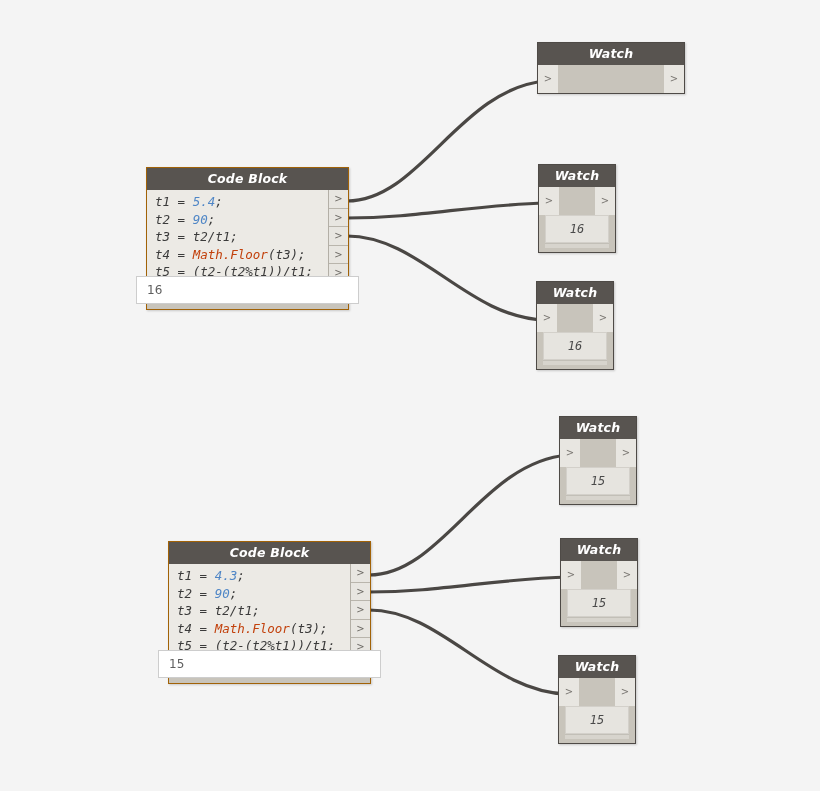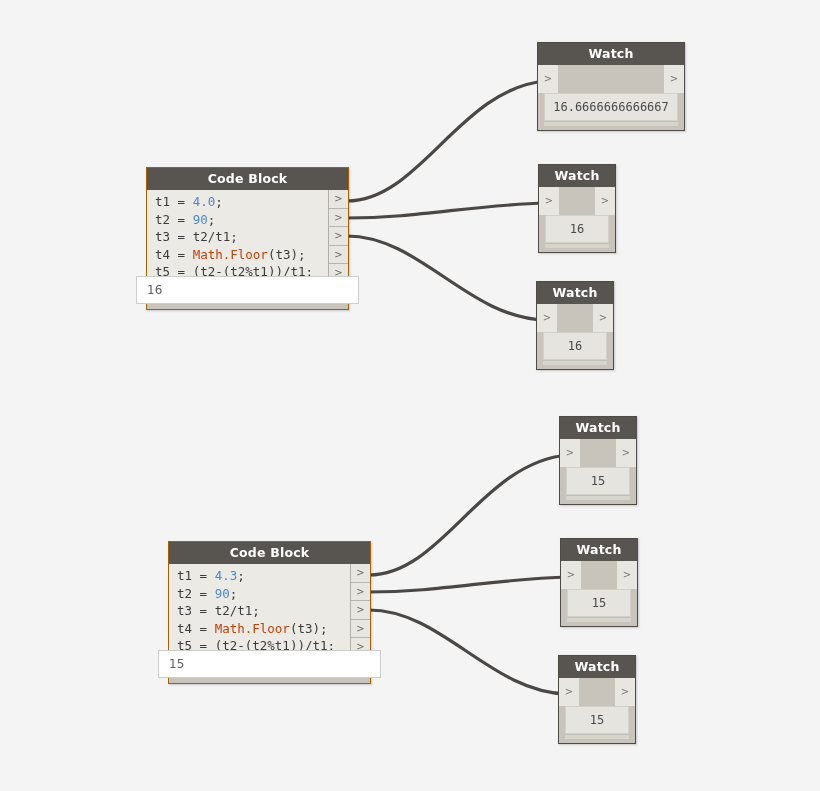--- a/index.html
+++ b/index.html
@@ -27,20 +27,21 @@
     top: 0;
     width: 820px;
     height: 791px;
     z-index: 1;
     pointer-events: none;
   }
   .node {
     position: absolute;
     z-index: 3;
     box-sizing: border-box;
+    font-style: italic;
   }
   .node-header {
     background: #585450;
     color: #ffffff;
     font-size: 12.5px;
     font-weight: bold;
     text-align: center;
     line-height: 22px;
     height: 22px;
     letter-spacing: .2px;
@@ -182,21 +183,21 @@
       <polygon points="363,606 374,610 363,614"></polygon>
       <polygon points="562,451 573,455 562,459"></polygon>
       <polygon points="563,573 574,577 563,581"></polygon>
       <polygon points="561,690 572,694 561,698"></polygon>
     </g>
   </svg>
 
   <div class="node codeblock" style="left:146px; top:131px; width:203px;">
     <div class="node-header">Code Block</div>
     <div class="cb-body">
-      <div class="cb-code"><span><span>t1 = </span><span class="num">4.0</span><span>;</span></span>
+      <div class="cb-code"><span><span>t1 = </span><span class="num">5.4</span><span>;</span></span>
 <span><span>t2 = </span><span class="num">90</span><span>;</span></span>
 <span>t3 = t2/t1;</span>
 <span><span>t4 = </span><span class="fn">Math.Floor</span><span>(t3);</span></span>
 <span>t5 = (t2-(t2%t1))/t1;</span></div>
       <div class="cb-ports">
         <div class="cb-port">&gt;</div>
         <div class="cb-port">&gt;</div>
         <div class="cb-port">&gt;</div>
         <div class="cb-port">&gt;</div>
         <div class="cb-port">&gt;</div>
@@ -205,24 +206,20 @@
     <div class="cb-foot"></div>
   </div>
 
   <div class="valuebox" style="left:136px; top:276px; width:223px; height:28px;">16</div>
 
   <div class="node watch" style="left:537px; top:42px; width:148px;">
     <div class="node-header">Watch</div>
     <div class="w-ports">
       <div class="w-port">&gt;</div>
       <div class="w-port">&gt;</div>
-    </div>
-    <div class="w-value-wrap">
-      <div class="w-value">16.6666666666667</div>
-      <div class="w-scroll"></div>
     </div>
   </div>
 
   <div class="node watch" style="left:538px; top:164px; width:78px;">
     <div class="node-header">Watch</div>
     <div class="w-ports">
       <div class="w-port">&gt;</div>
       <div class="w-port">&gt;</div>
     </div>
     <div class="w-value-wrap">

